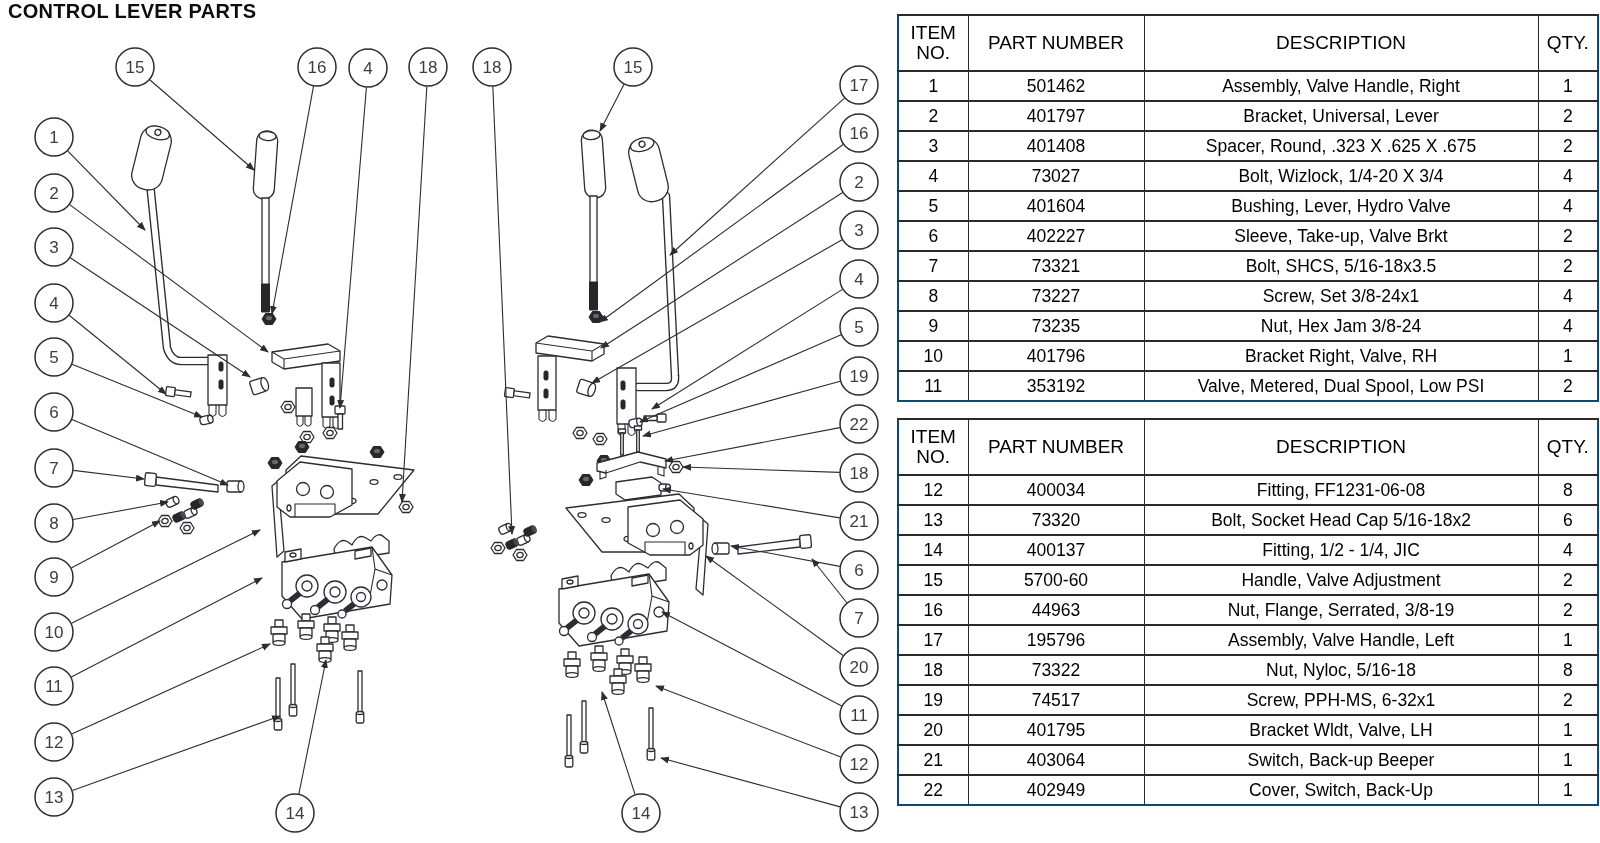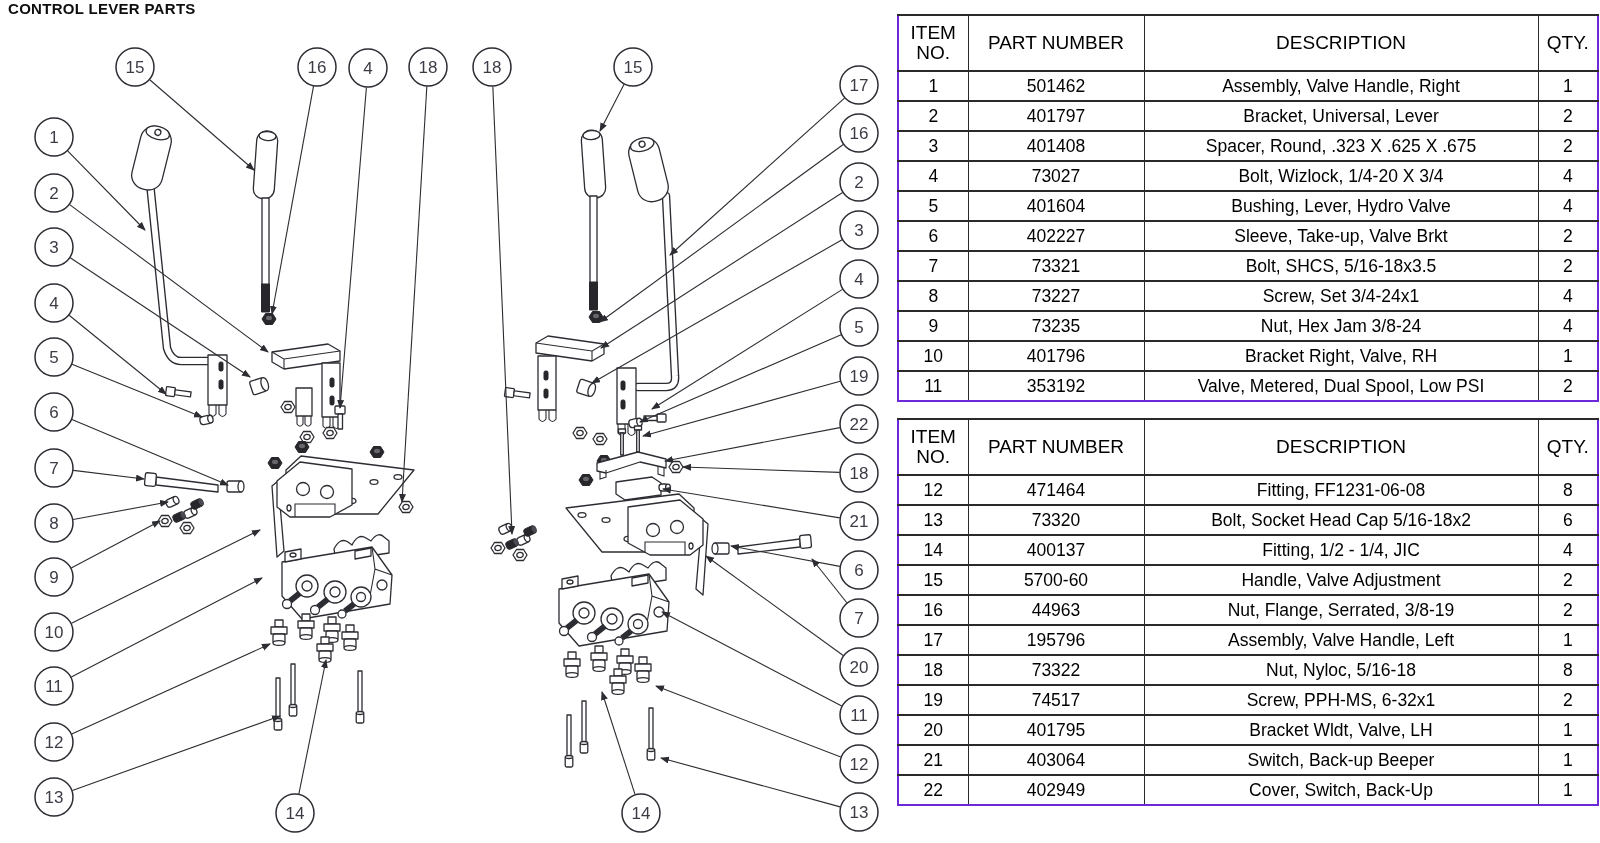--- a/index.html
+++ b/index.html
@@ -1,31 +1,31 @@
 <!DOCTYPE html>
 <html><head>
 <meta charset="utf-8">
 <style>
   html,body{margin:0;padding:0;}
   body{width:1600px;height:843px;background:#ffffff;position:relative;overflow:hidden;
        font-family:"Liberation Sans",sans-serif;}
-  #page-title{position:absolute;left:8px;top:0px;font-size:15px;font-weight:700;
+  #page-title{position:absolute;left:8px;top:0px;font-size:20px;font-weight:700;
        color:#0d0d0d;letter-spacing:.3px;white-space:nowrap;}
   #diagram{position:absolute;left:0;top:0;}
   .part{fill:#ffffff;stroke:#2c2d33;stroke-width:1.3;stroke-linejoin:round;}
   .dark{fill:#26262b;stroke:#26262b;stroke-width:1;stroke-linejoin:round;}
   .ln{fill:none;stroke:#2c2d33;stroke-width:1.1;}
   .tube-o{fill:none;stroke:#2c2d33;stroke-width:8.5;stroke-linecap:round;}
   .tube-i{fill:none;stroke:#ffffff;stroke-width:5.8;stroke-linecap:round;}
   .leader{fill:none;stroke:#2c2d33;stroke-width:1.1;}
   .callout-circle{fill:#ffffff;stroke:#2c2d33;stroke-width:1.5;}
   .callout-num{font-family:"Liberation Sans",sans-serif;font-size:17px;fill:#3b3c46;
        text-anchor:middle;}
   .ptable{position:absolute;border-collapse:collapse;table-layout:fixed;background:#fff;
-       border:2px solid #6d28d9;}
+       border:2px solid #0c4a6e;}
   .ptable th,.ptable td{border-left:1px solid #2a2a2a;border-top:2px solid #2a2a2a;
        text-align:center;vertical-align:middle;padding:0 2px;color:#000;}
   .ptable th{font-size:19px;font-weight:400;height:54px;line-height:1.05;}
   .ptable td{font-size:17.5px;height:28px;white-space:nowrap;overflow:hidden;}
   #table1{left:897px;top:14px;width:700px;}
   #table2{left:897px;top:418px;width:700px;}
 </style>
 </head>
 <body>
 
@@ -438,21 +438,21 @@
       </tr>
       <tr>
         <td>7</td>
         <td>73321</td>
         <td>Bolt, SHCS, 5/16-18x3.5</td>
         <td>2</td>
       </tr>
       <tr>
         <td>8</td>
         <td>73227</td>
-        <td>Screw, Set 3/4-24x1</td>
+        <td>Screw, Set 3/8-24x1</td>
         <td>4</td>
       </tr>
       <tr>
         <td>9</td>
         <td>73235</td>
         <td>Nut, Hex Jam 3/8-24</td>
         <td>4</td>
       </tr>
       <tr>
         <td>10</td>
@@ -480,21 +480,21 @@
       <tr>
         <th>ITEM NO.</th>
         <th>PART NUMBER</th>
         <th>DESCRIPTION</th>
         <th>QTY.</th>
       </tr>
     </thead>
   <tbody>
       <tr>
         <td>12</td>
-        <td>471464</td>
+        <td>400034</td>
         <td>Fitting, FF1231-06-08</td>
         <td>8</td>
       </tr>
       <tr>
         <td>13</td>
         <td>73320</td>
         <td>Bolt, Socket Head Cap 5/16-18x2</td>
         <td>6</td>
       </tr>
       <tr>

